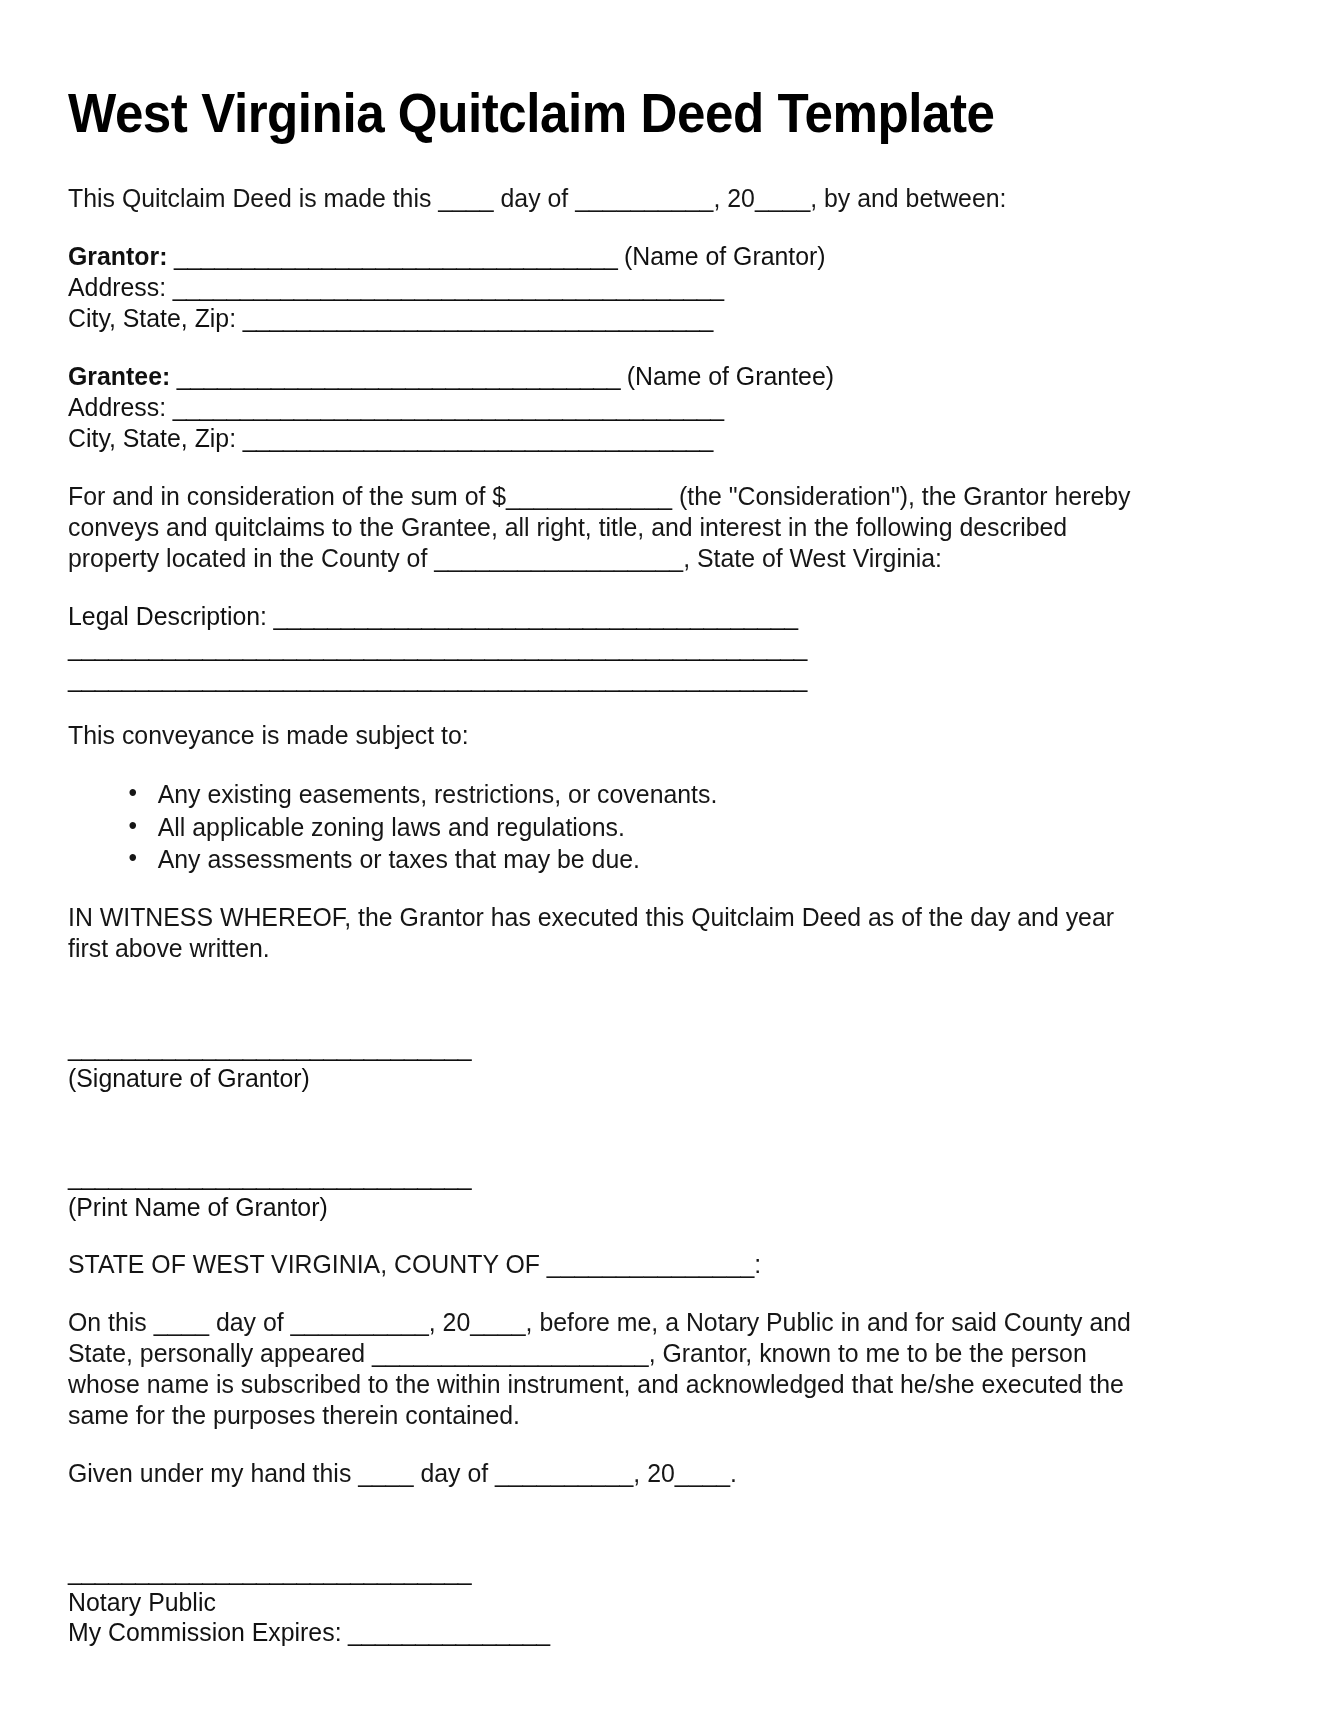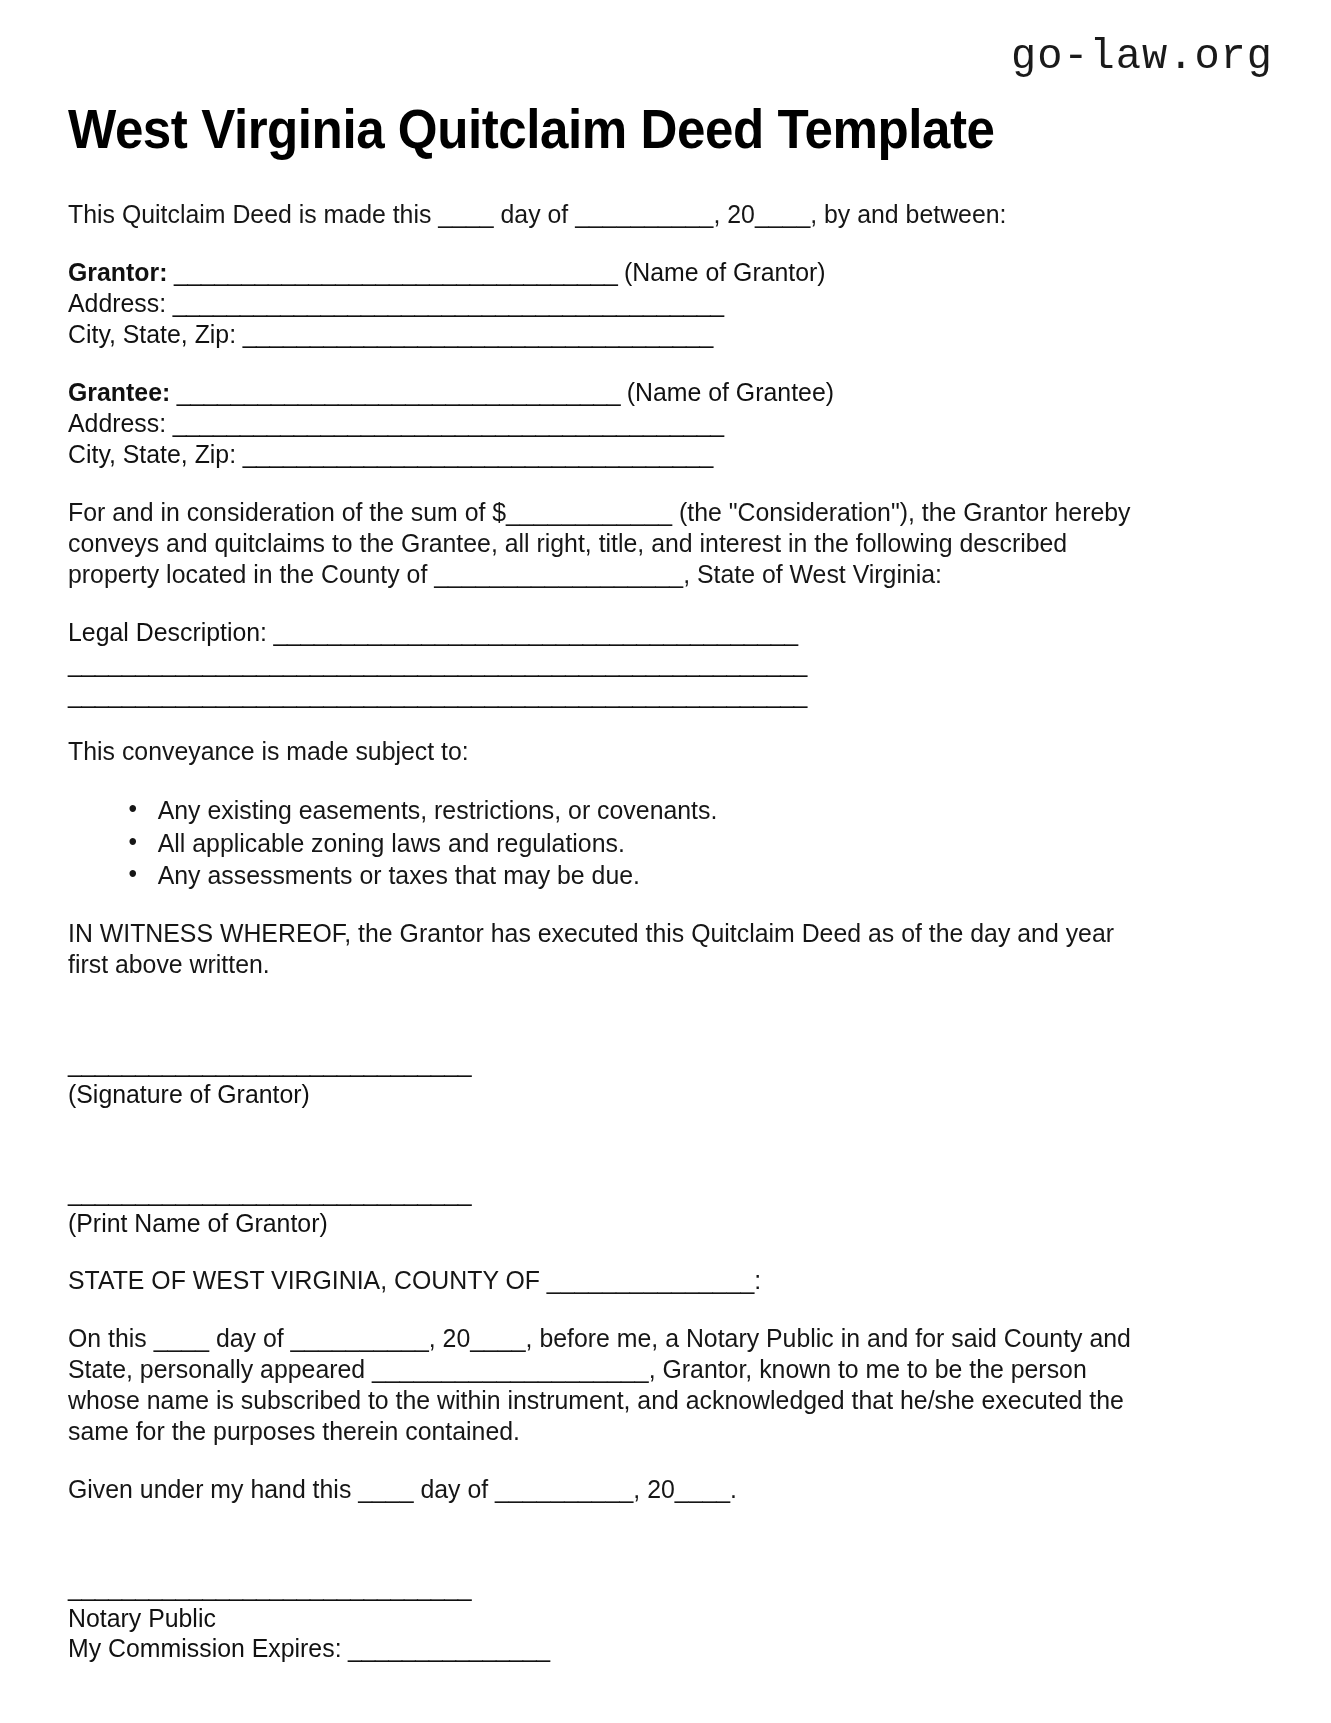--- a/index.html
+++ b/index.html
@@ -35,21 +35,21 @@
     letter-spacing: 1px;
     color: #1a1a1a;
     line-height: 1;
     white-space: nowrap;
   }
 
   
   .content {
     position: absolute;
     left: 68px;
-    top: 100px;
+    top: 84px;
     width: 1100px;
   }
 
   h1.doc-title {
     font-family: "Liberation Sans Narrow", "Liberation Sans", sans-serif;
     font-weight: 700;
     font-size: 55px;
     line-height: 1.08;
     margin: 0 0 40px 0;
     letter-spacing: -0.5px;
@@ -130,21 +130,20 @@
   }
   .spacer-md { height: 44px; }
 
   .nowrap { white-space: nowrap; }
 </style>
 </head>
 <body>
 
 <div class="page">
 
-  <div class="watermark">go-law.org</div>
 
   <div class="content">
 
     <h1 class="doc-title">West Virginia Quitclaim Deed Template</h1>
 
     <p class="para">This Quitclaim Deed is made this ____ day of __________, 20____, by and between:</p>
 
     <div class="lines-group">
       <div class="row"><span class="bold">Grantor:</span><span class="blank"> _________________________________ </span><span>(Name of Grantor)</span></div>
       <div class="row"><span>Address:</span><span class="blank"> _________________________________________</span></div>

